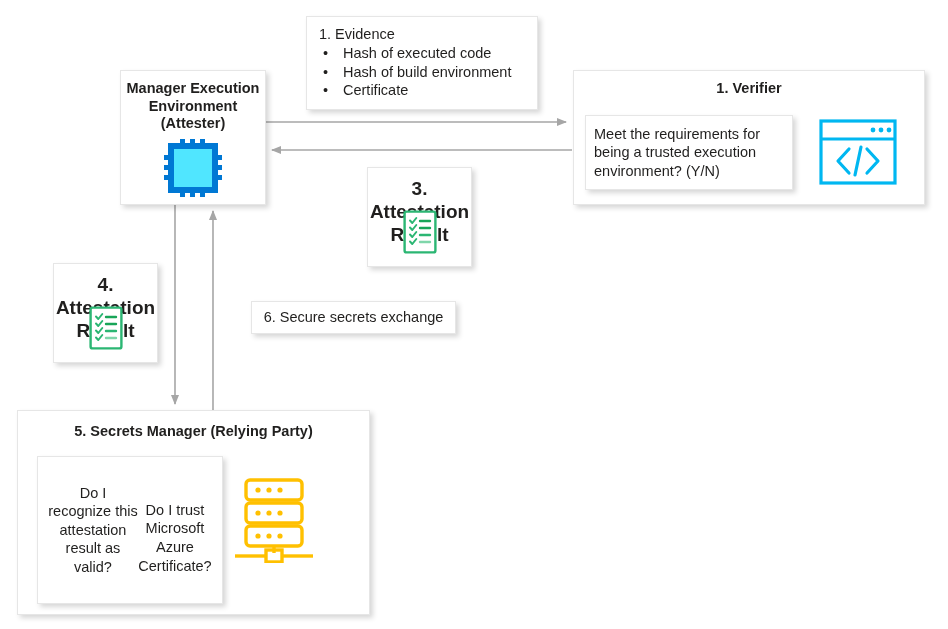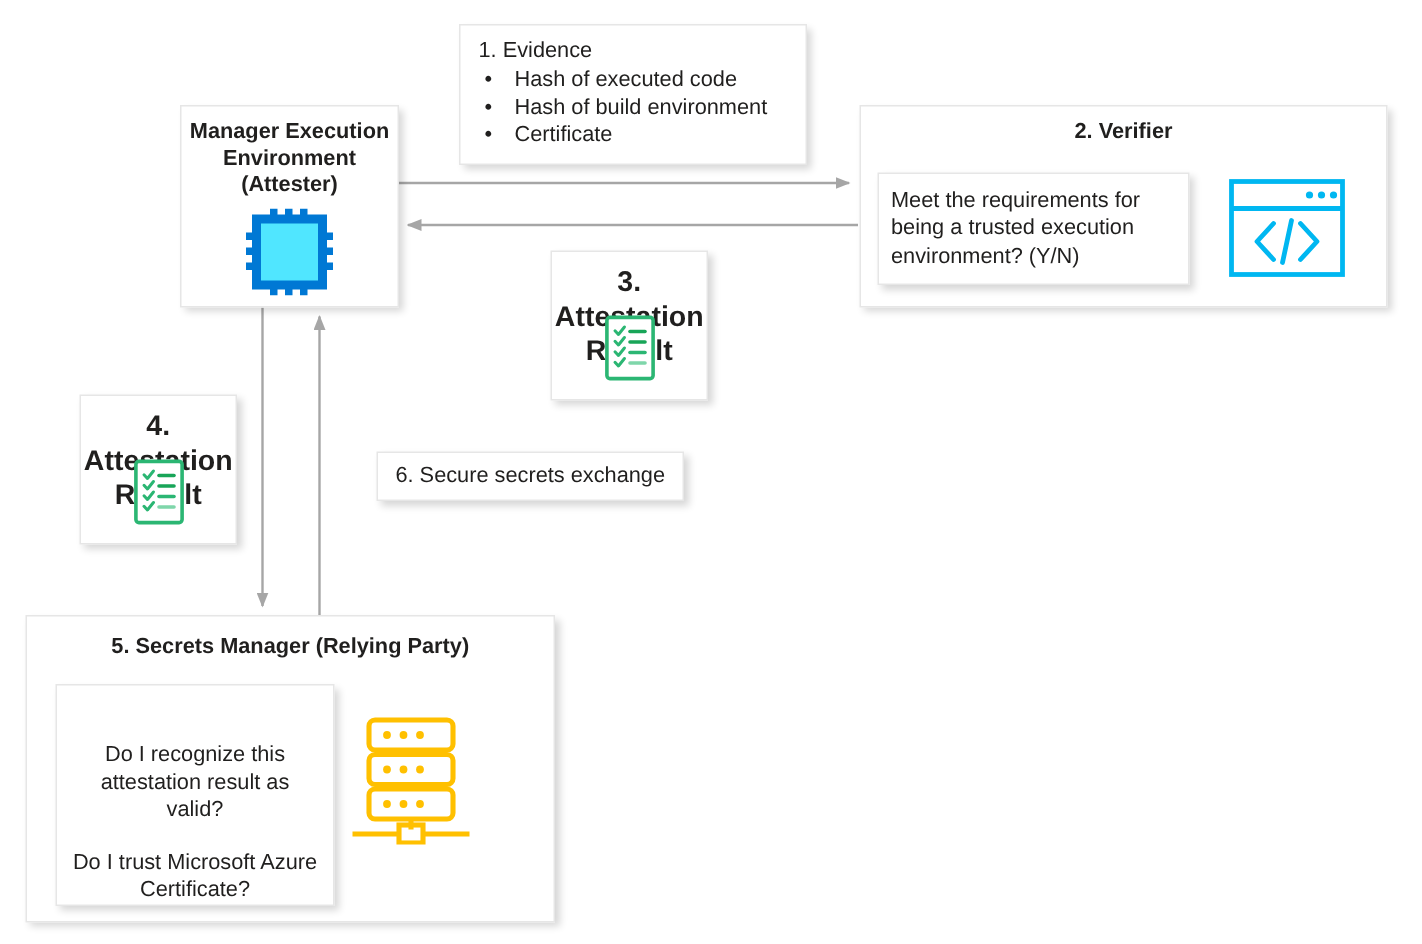--- a/index.html
+++ b/index.html
@@ -145,23 +145,23 @@
   #secrets-title { font-size: 14.5px; }
   #secrets-question-box {
     position: absolute;
     left: 19px; top: 45px;
     width: 186px; height: 148px;
     background: #ffffff;
     border: 1px solid #e6e6e6;
     box-shadow: 3px 3px 5px rgba(0,0,0,0.16);
     box-sizing: border-box;
     display: flex;
-    flex-direction: column;
+    flex-direction: row;
     align-items: center;
-    justify-content: flex-end;
+    justify-content: center;
     text-align: center;
     padding: 0 10px;
   }
   #secrets-question-box p {
     margin: 0;
     font-size: 14.5px;
     color: #201f1e;
     line-height: 1.28;
   }
   #secrets-question-box p + p { margin-top: 16px; }
@@ -249,21 +249,21 @@
           <rect x="49" y="26" width="9" height="5"></rect>
           <rect x="49" y="36" width="9" height="5"></rect>
         </g>
 
         <rect x="7" y="7" width="44" height="44" fill="#50e6ff" stroke="#0078d4" stroke-width="6"></rect>
       </svg>
     </div>
   </div>
 
   <div class="box" id="verifier-box">
-    <div class="box-title" id="verifier-title">2. Verifier</div>
+    <div class="box-title" id="verifier-title">1. Verifier</div>
     <div id="verifier-question-box">
       <span class="plain-text" id="verifier-question-text">Meet the requirements for being a trusted execution environment? (Y/N)</span>
     </div>
     <div id="code-icon-wrap">
       <svg width="78" height="66" viewBox="0 0 78 66">
         <rect x="2" y="2" width="74" height="62" fill="none" stroke="#00b7f1" stroke-width="3.2"></rect>
         <line x1="2" y1="20" x2="76" y2="20" stroke="#00b7f1" stroke-width="3.2"></line>
         <circle cx="54" cy="11" r="2.4" fill="#00b7f1"></circle>
         <circle cx="62" cy="11" r="2.4" fill="#00b7f1"></circle>
         <circle cx="70" cy="11" r="2.4" fill="#00b7f1"></circle>

